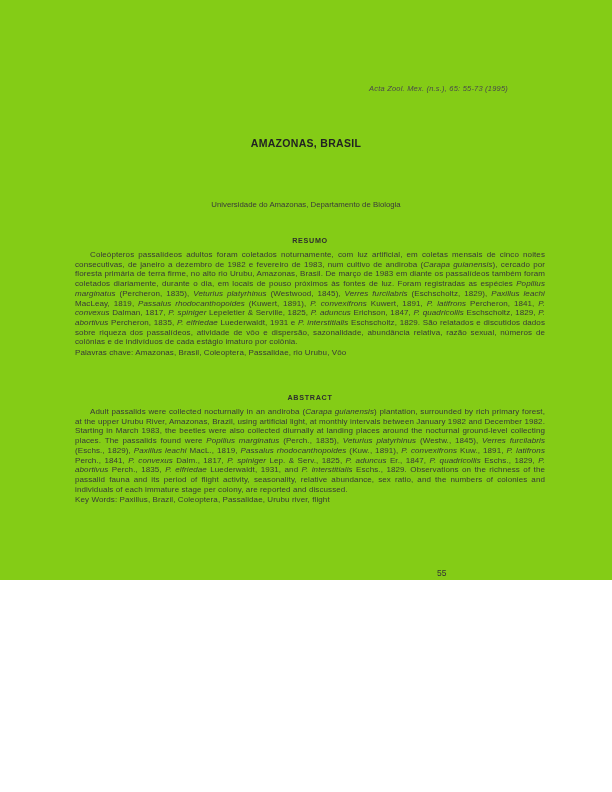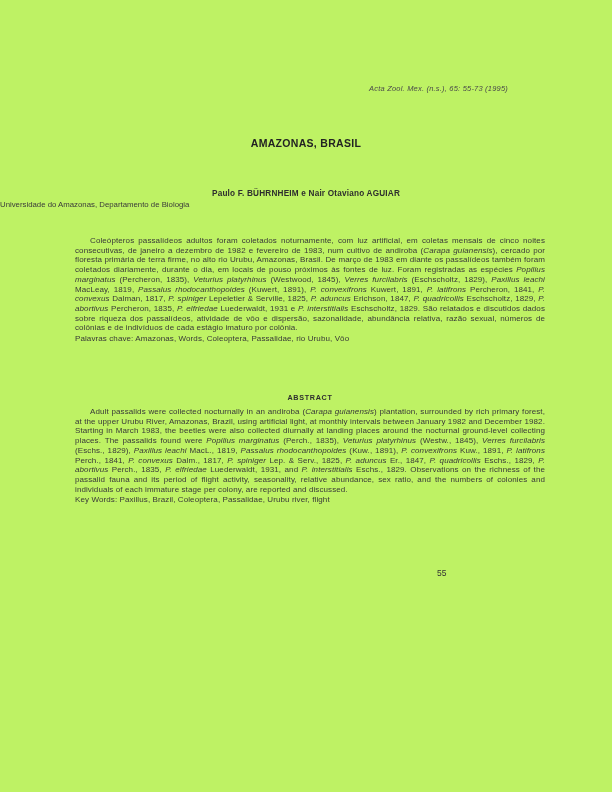--- a/index.html
+++ b/index.html
@@ -1,34 +1,34 @@
 <!DOCTYPE html>
 <html><head>
 <meta charset="utf-8">
 <style>
   html,body{margin:0;padding:0;background:#ffffff;}
   .page{
-    position:relative;width:612px;height:792px;background:#bef264;
+    position:relative;width:612px;height:580px;background:#84cc16;
     font-family:"Liberation Sans",sans-serif;color:#333;overflow:hidden;
   }
   .soft{filter:blur(.25px);}
   .citation{
     position:absolute;top:84px;right:104px;
     font-style:italic;font-size:7.5px;color:#4a4a4a;letter-spacing:.2px;
   }
   .title{
     position:absolute;top:136px;left:0;width:612px;text-align:center;
     font-weight:bold;font-size:10.5px;line-height:15px;color:#222;letter-spacing:.3px;
   }
   .authors{
     position:absolute;top:189px;left:0;width:612px;text-align:center;
     font-weight:bold;font-size:8.2px;color:#2e2e2e;letter-spacing:.2px;
   }
   .affils{
-    position:absolute;top:200px;left:0;width:612px;text-align:left;
+    position:absolute;top:200px;left:0;width:612px;text-align:center;
     font-size:7.8px;line-height:10.5px;color:#3a3a3a;
   }
   .block{position:absolute;left:75px;width:470px;}
   .resumo-block{top:236px;}
   .abstract-block{top:393px;}
   .sec-heading{
     text-align:center;font-size:7.2px;font-weight:bold;letter-spacing:.7px;
     color:#2e2e2e;margin:0 0 5px 0;
   }
   .body-par{
@@ -43,29 +43,29 @@
 <body>
 
 <div class="page">
 
   <div class="citation soft">Acta Zool. Mex. (n.s.), 65: 55-73 (1995)</div>
 
   <div class="title soft">
     <div>AMAZONAS, BRASIL</div>
   </div>
 
-  <div class="authors soft">Paulo F. BÜHRNHEIM e Nair Otaviano AGUIAR</div>
 
   <div class="affils soft">
     <div>Universidade do Amazonas, Departamento de Biologia</div>
   </div>
 
   <div class="block resumo-block soft">
+    <div class="sec-heading">RESUMO</div>
     <p class="body-par"><span>Coleópteros passalídeos adultos foram coletados noturnamente, com luz artificial, em coletas mensais de cinco noites consecutivas, de janeiro a dezembro de 1982 e fevereiro de 1983, num cultivo de andiroba (</span><i>Carapa guianensis</i><span>), cercado por floresta primária de terra firme, no alto rio Urubu, Amazonas, Brasil. De março de 1983 em diante os passalídeos também foram coletados diariamente, durante o dia, em locais de pouso próximos às fontes de luz. Foram registradas as espécies </span><i>Popilius marginatus</i><span> (Percheron, 1835), </span><i>Veturius platyrhinus</i><span> (Westwood, 1845), </span><i>Verres furcilabris</i><span> (Eschscholtz, 1829), </span><i>Paxillus leachi</i><span> MacLeay, 1819, </span><i>Passalus rhodocanthopoides</i><span> (Kuwert, 1891), </span><i>P. convexifrons</i><span> Kuwert, 1891, </span><i>P. latifrons</i><span> Percheron, 1841, </span><i>P. convexus</i><span> Dalman, 1817, </span><i>P. spiniger</i><span> Lepeletier &amp; Serville, 1825, </span><i>P. aduncus</i><span> Erichson, 1847, </span><i>P. quadricollis</i><span> Eschscholtz, 1829, </span><i>P. abortivus</i><span> Percheron, 1835, </span><i>P. elfriedae</i><span> Luederwaldt, 1931 e </span><i>P. interstitialis</i><span> Eschscholtz, 1829. São relatados e discutidos dados sobre riqueza dos passalídeos, atividade de vôo e dispersão, sazonalidade, abundância relativa, razão sexual, números de colônias e de indivíduos de cada estágio imaturo por colônia.</span></p>
-    <p class="kw">Palavras chave: Amazonas, Words, Coleoptera, Passalidae, rio Urubu, Vôo</p>
+    <p class="kw">Palavras chave: Amazonas, Brasil, Coleoptera, Passalidae, rio Urubu, Vôo</p>
   </div>
 
   <div class="block abstract-block soft">
     <div class="sec-heading">ABSTRACT</div>
     <p class="body-par"><span>Adult passalids were collected nocturnally in an andiroba (</span><i>Carapa guianensis</i><span>) plantation, surrounded by rich primary forest, at the upper Urubu River, Amazonas, Brazil, using artificial light, at monthly intervals between January 1982 and December 1982. Starting in March 1983, the beetles were also collected diurnally at landing places around the nocturnal ground-level collecting places. The passalids found were </span><i>Popilius marginatus</i><span> (Perch., 1835), </span><i>Veturius platyrhinus</i><span> (Westw., 1845), </span><i>Verres furcilabris</i><span> (Eschs., 1829), </span><i>Paxillus leachi</i><span> MacL., 1819, </span><i>Passalus rhodocanthopoides</i><span> (Kuw., 1891), </span><i>P. convexifrons</i><span> Kuw., 1891, </span><i>P. latifrons</i><span> Perch., 1841, </span><i>P. convexus</i><span> Dalm., 1817, </span><i>P. spiniger</i><span> Lep. &amp; Serv., 1825, </span><i>P. aduncus</i><span> Er., 1847, </span><i>P. quadricollis</i><span> Eschs., 1829, </span><i>P. abortivus</i><span> Perch., 1835, </span><i>P. elfriedae</i><span> Luederwaldt, 1931, and </span><i>P. interstitialis</i><span> Eschs., 1829. Observations on the richness of the passalid fauna and its period of flight activity, seasonality, relative abundance, sex ratio, and the numbers of colonies and individuals of each immature stage per colony, are reported and discussed.</span></p>
     <p class="kw">Key Words: Paxillus, Brazil, Coleoptera, Passalidae, Urubu river, flight</p>
   </div>
 
   <div class="page-number soft">55</div>
 

